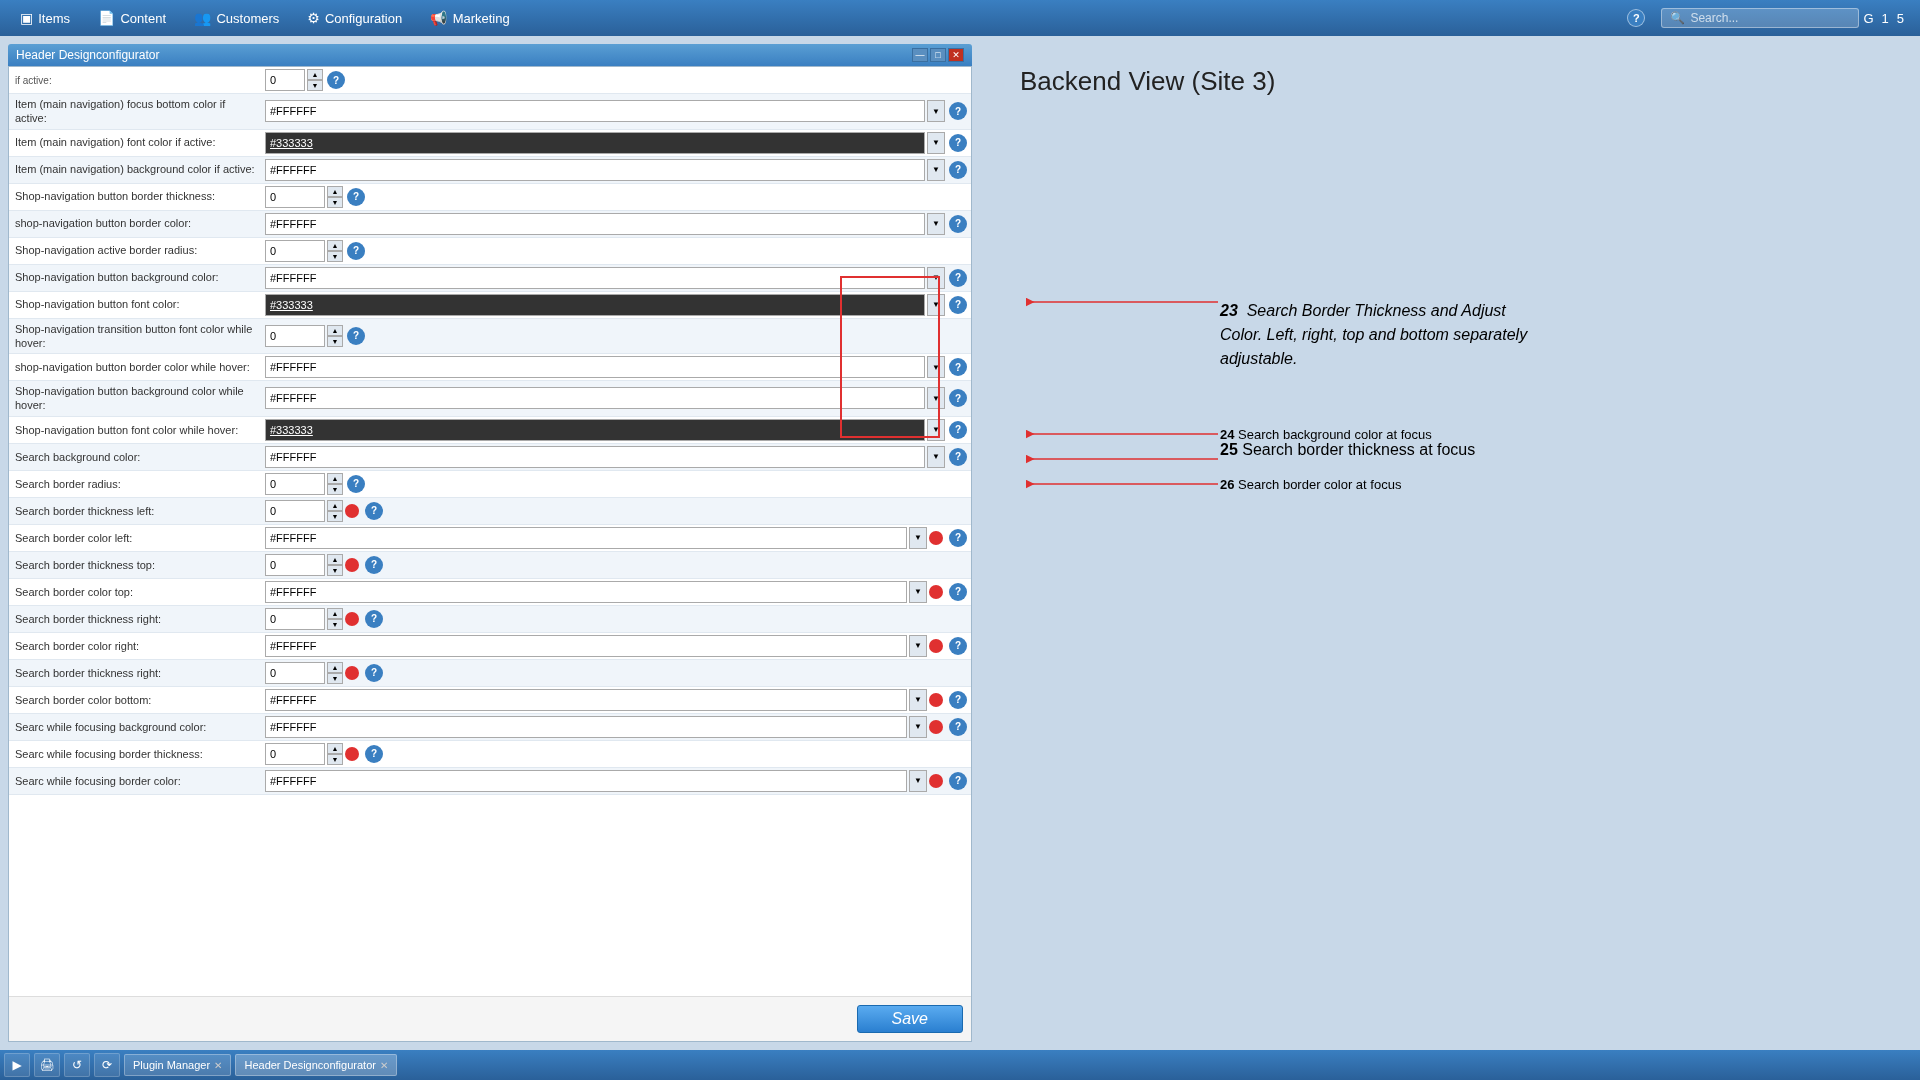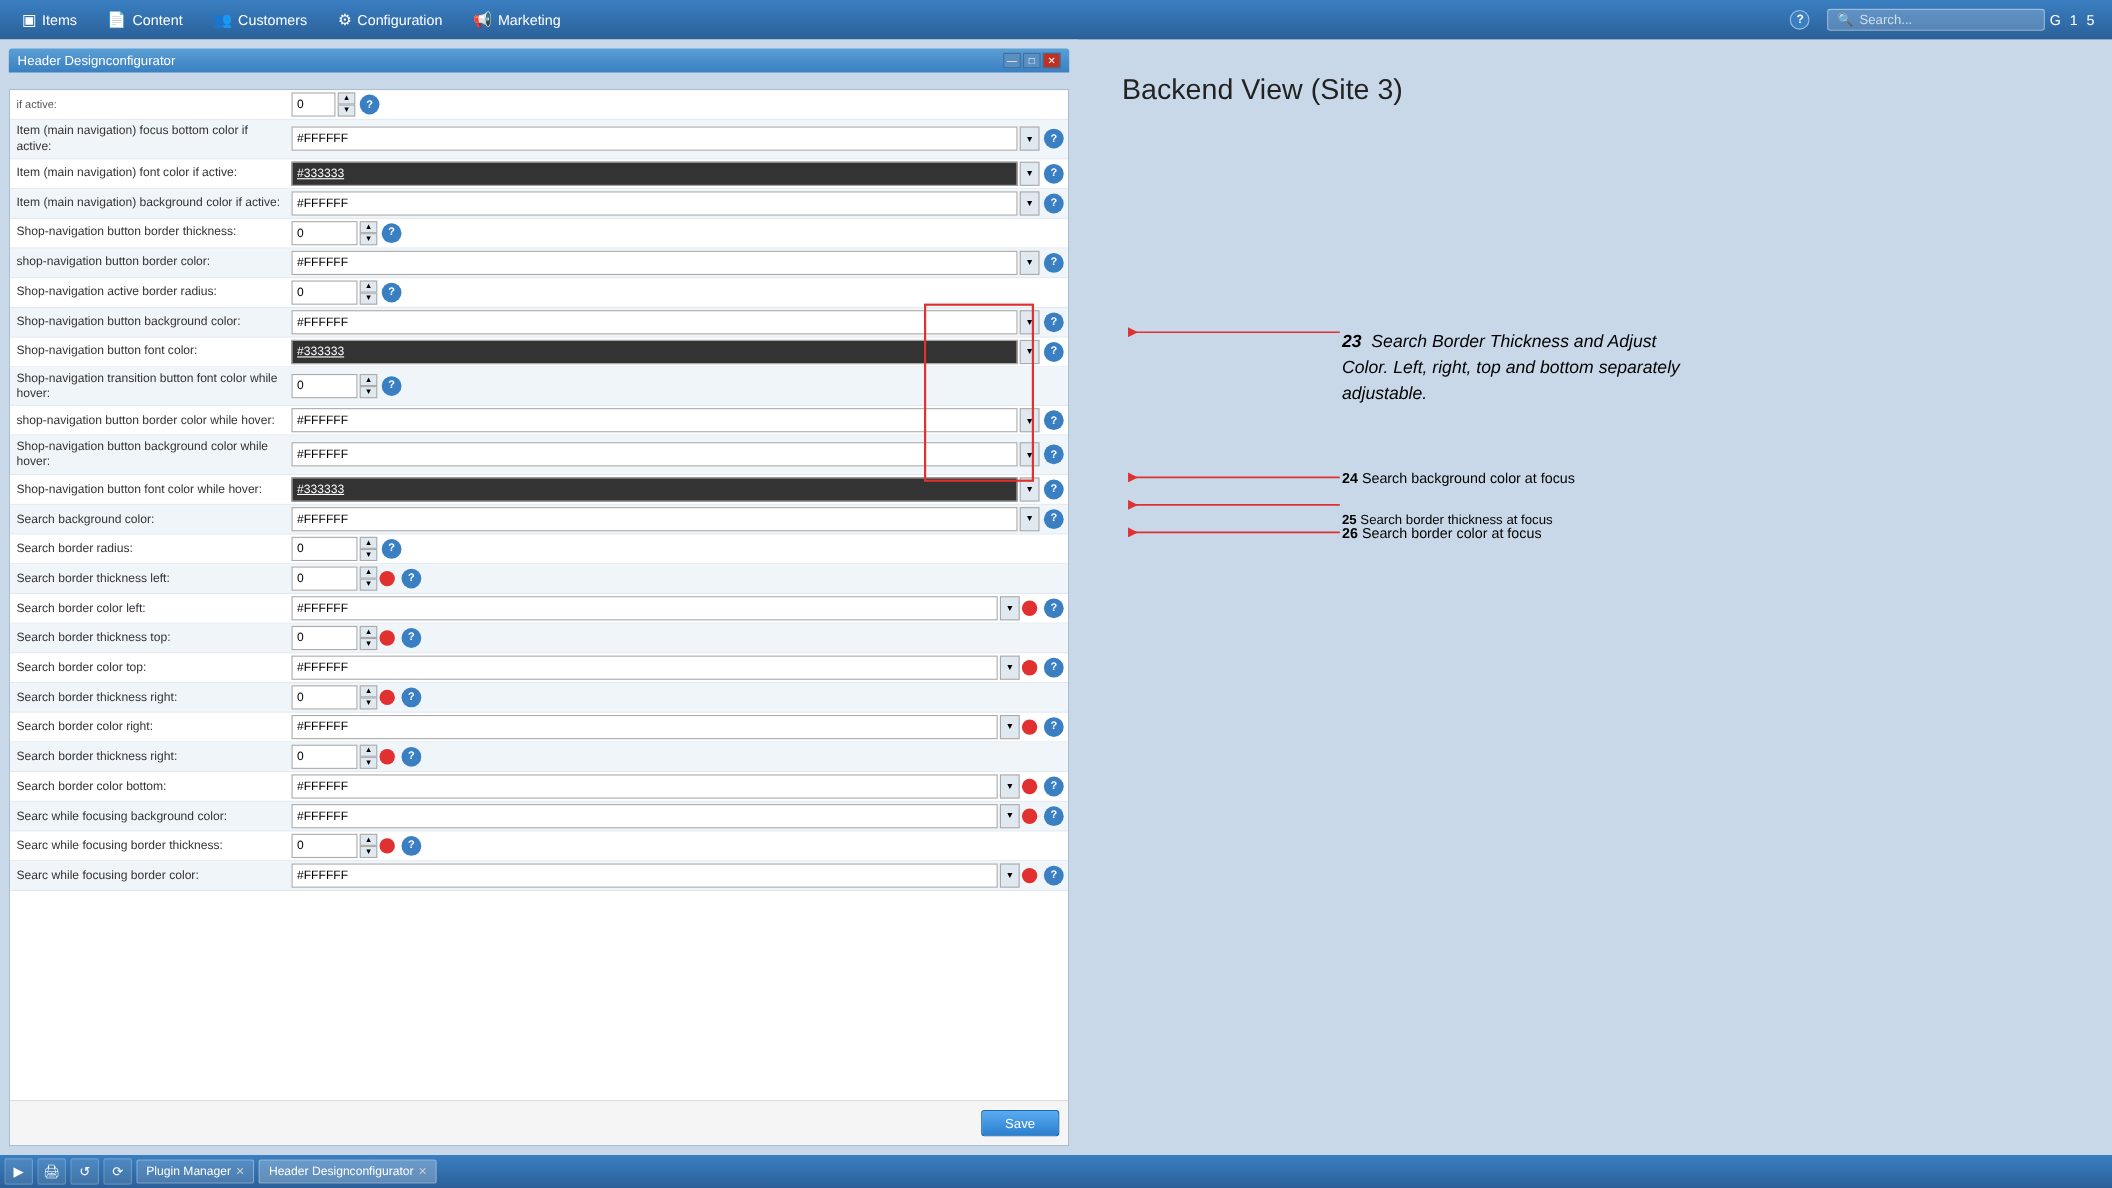--- a/index.html
+++ b/index.html
@@ -81,21 +81,20 @@
       display: flex; align-items: center; justify-content: center;
       cursor: pointer; color: #fff;
     }
     .panel-body {
       background: #fff;
       border: 1px solid #a0b8cc;
       flex: 1;
       overflow: hidden;
       display: flex;
       flex-direction: column;
-      margin-top: 15px;
     }
     .panel-scroll {
       flex: 1;
       overflow-y: scroll;
       overflow-x: hidden;
     }
     .panel-scroll::-webkit-scrollbar { width: 14px; }
     .panel-scroll::-webkit-scrollbar-track { background: #e0e8f0; }
     .panel-scroll::-webkit-scrollbar-thumb { background: #a0b8cc; border: 1px solid #8099aa; }
 
@@ -191,24 +190,25 @@
       display: flex;
       justify-content: flex-end;
       padding: 8px;
       background: #f5f5f5;
       border-top: 1px solid #ddd;
     }
     .save-btn {
       background: linear-gradient(to bottom, #5aabf0, #2a7fd0);
       color: #fff;
       border: 1px solid #1a6ab0;
-      padding: 4px 21px;
-      font-size: 12px;
+      padding: 4px 34px;
+      font-size: 16px;
       border-radius: 3px;
       cursor: pointer;
+      font-style: italic;
     }
 
     
     .right-panel {
       flex: 1;
       padding: 30px 40px;
       display: flex;
       flex-direction: column;
       gap: 0;
     }
@@ -603,21 +603,21 @@
     <div style="position:relative; flex:1;">
 
       <div style="position:absolute; top:172px; left:200px; font-size:16px; line-height:1.5; max-width:320px;font-style:italic;">
         <strong>23</strong>&nbsp;&nbsp;<span>Search Border Thickness and Adjust Color. Left, right, top and bottom separately adjustable.</span>
       </div>
 
       <div style="position:absolute; top:300px; left:200px; font-size:13px;">
         <strong>24</strong>&nbsp;<span>Search background color at focus</span>
       </div>
 
-      <div style="position:absolute; top:338px; left:200px; font-size:12px;">
+      <div style="position:absolute; top:314px; left:200px; font-size:16px;">
         <strong>25</strong>&nbsp;<span>Search border thickness at focus</span>
       </div>
 
       <div style="position:absolute; top:350px; left:200px; font-size:13px;">
         <strong>26</strong>&nbsp;<span>Search border color at focus</span>
       </div>
 
       <svg style="position:absolute;top:0;left:0;width:100%;height:500px;pointer-events:none;">
 
         <line x1="198" y1="175" x2="10" y2="175" stroke="#e03030" stroke-width="1.5" marker-end="url(#arr)"></line>

